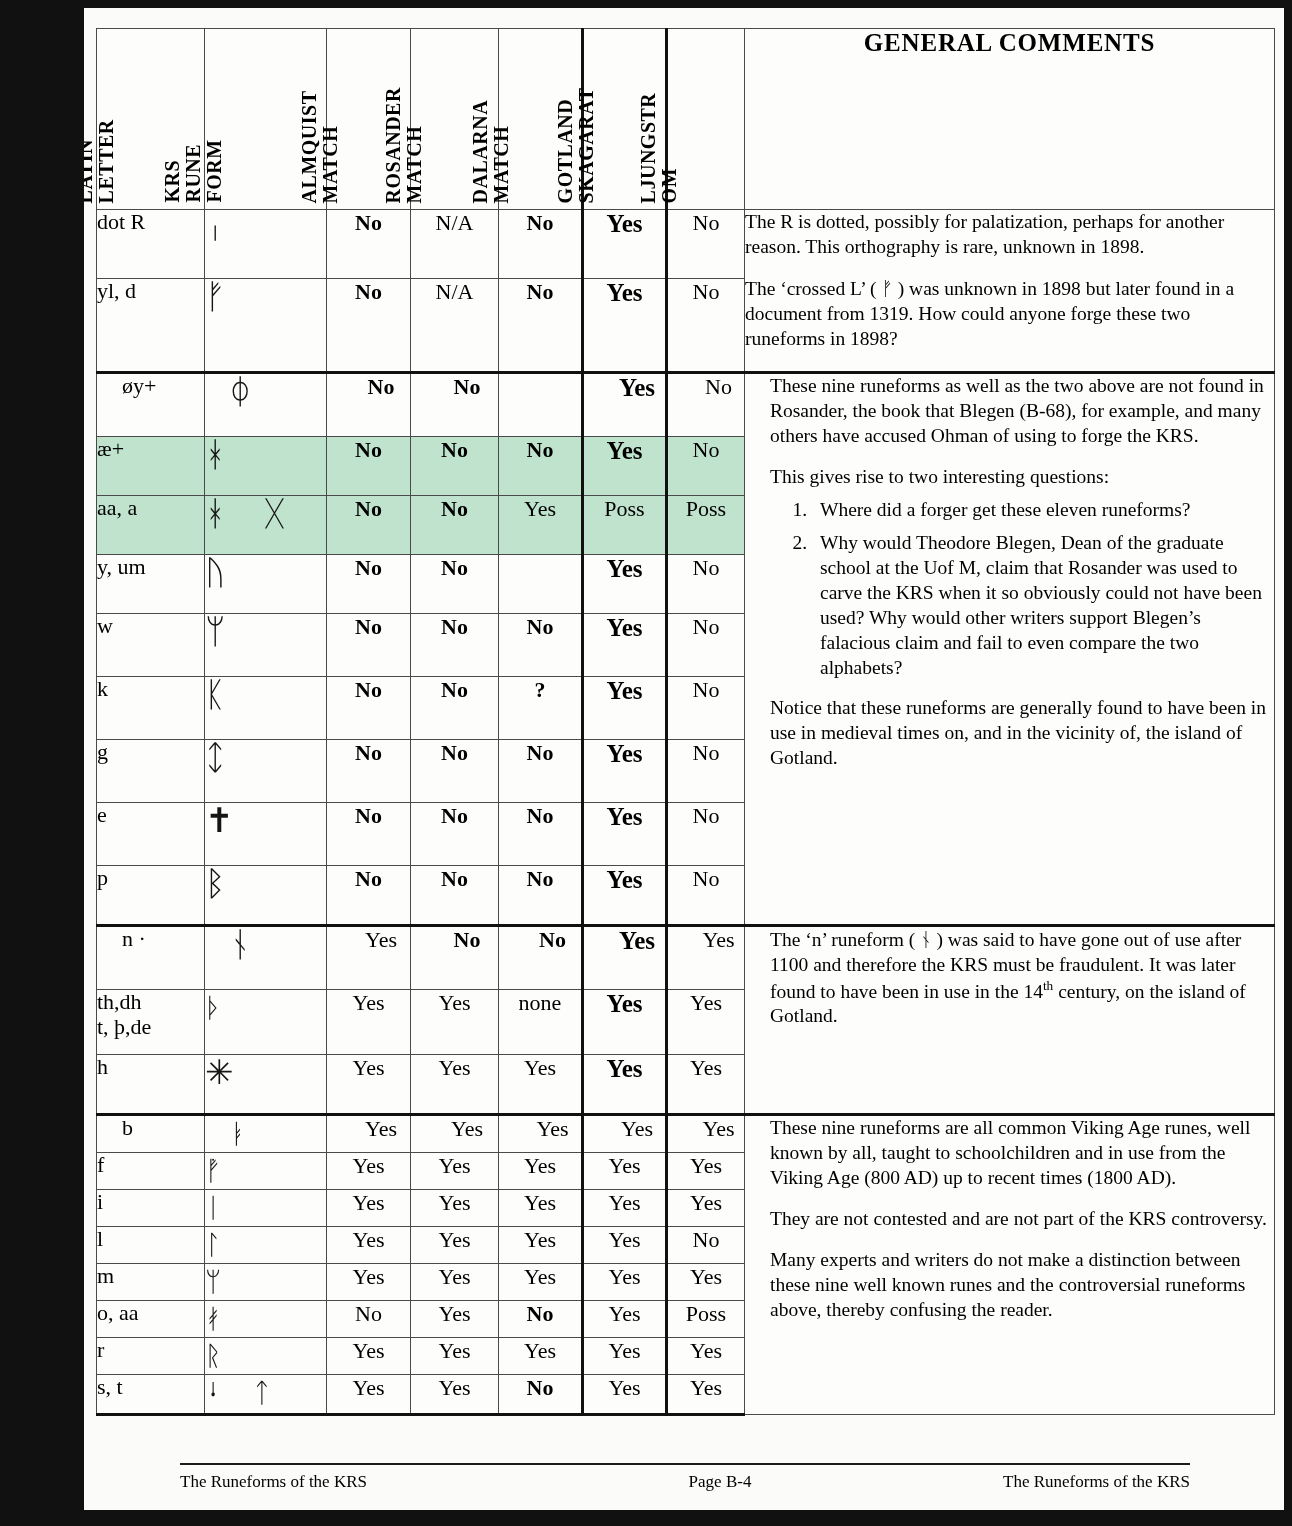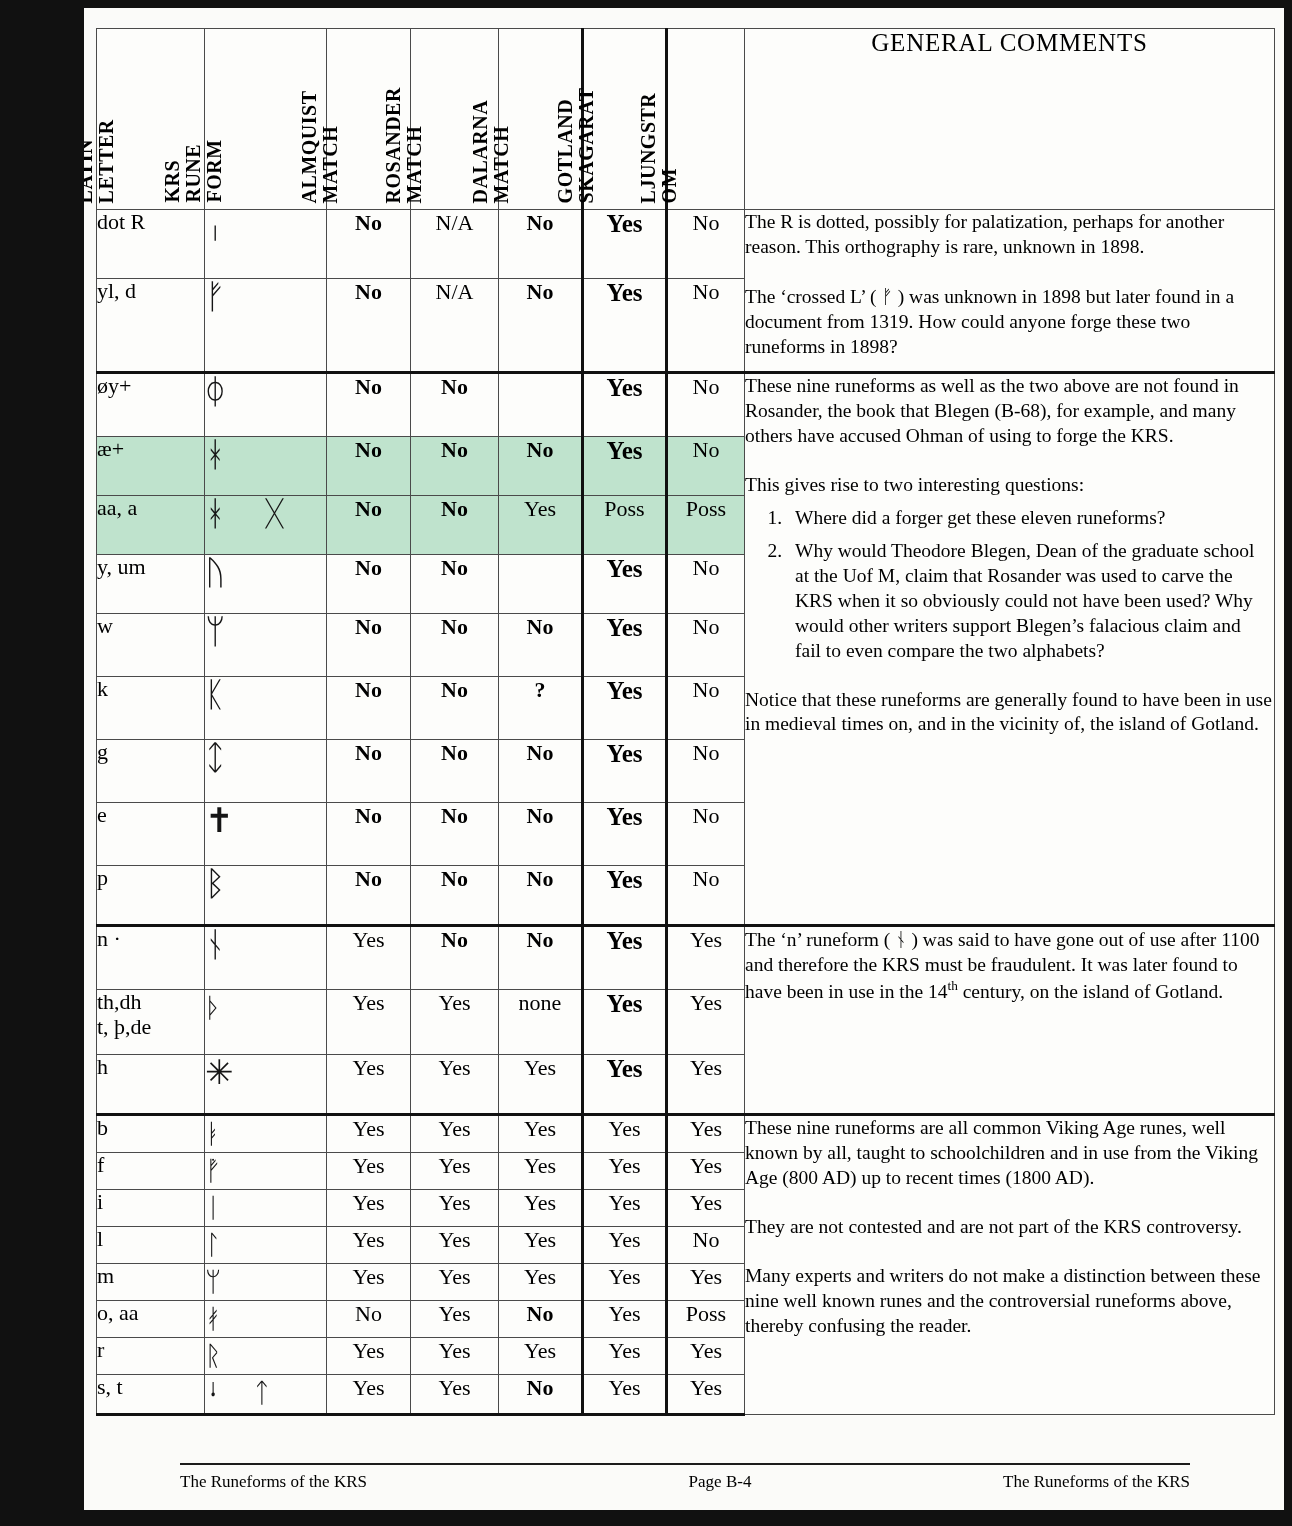--- a/index.html
+++ b/index.html
@@ -94,21 +94,21 @@
   th.h-alm   .vert { margin-left: -28px; }
   th.h-ros   .vert { margin-left: -30px; }
   th.h-dal   .vert { margin-left: -28px; }
   th.h-got   .vert { margin-left: -28px; }
   th.h-lju   .vert { margin-left: -26px; }
 
   th.h-comments {
     text-align: center;
     vertical-align: middle;
     font-family: "Liberation Serif", serif;
-    font-weight: normal;
+    font-weight: bold;
     font-size: 25px;
     letter-spacing: 0.8px;
     border-left: 3px solid #111;
     border-right: 3px solid #111;
   }
   .hv-right { border-right: 3px solid #111 !important; }
 
   
   td.latin {
     font-size: 22px;
@@ -138,35 +138,35 @@
 
   td.comments {
     font-size: 19.5px;
     line-height: 1.28;
     padding: 7px 14px 8px 12px;
     text-align: left;
     border-left: 3px solid #111;
     border-right: 3px solid #111;
   }
   td.comments p { margin: 0 0 0 0; }
-  td.comments p.gap { margin-top: 24px; }
+  td.comments p.gap { margin-top: 16px; }
   td.comments ol {
     margin: 0;
     padding-left: 34px;
     list-style-type: decimal;
   }
   td.comments ol li { padding-left: 8px; margin: 8px; }
   .rune-inline {
     font-family: "DejaVu Sans", sans-serif;
     font-size: 19px;
   }
   sup { font-size: 0.68em; }
 
   
-  tr.sec-start > td { border-top: 3px solid #111 !important; }
+  tr.sec-start > td { border-top: 3px solid #111 !important; padding-left: 25px; }
   tr.last-row > td  { border-bottom: 3px solid #111 !important; margin-top: 8px; }
 
   
   tr.hl > td { background: #bfe3cd; }
 
   
   #footer {
     position: absolute;
     left: 96px;
     top: 1455px;

